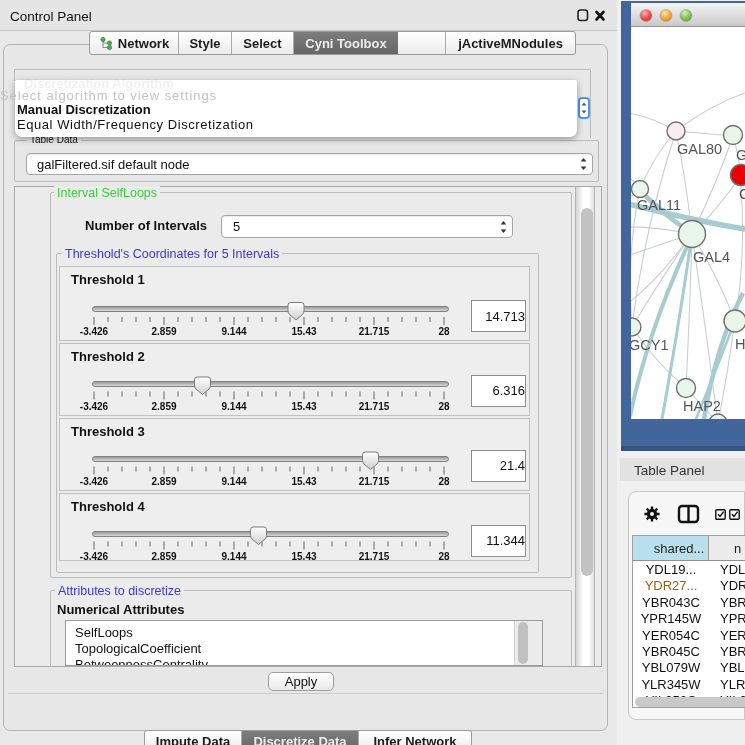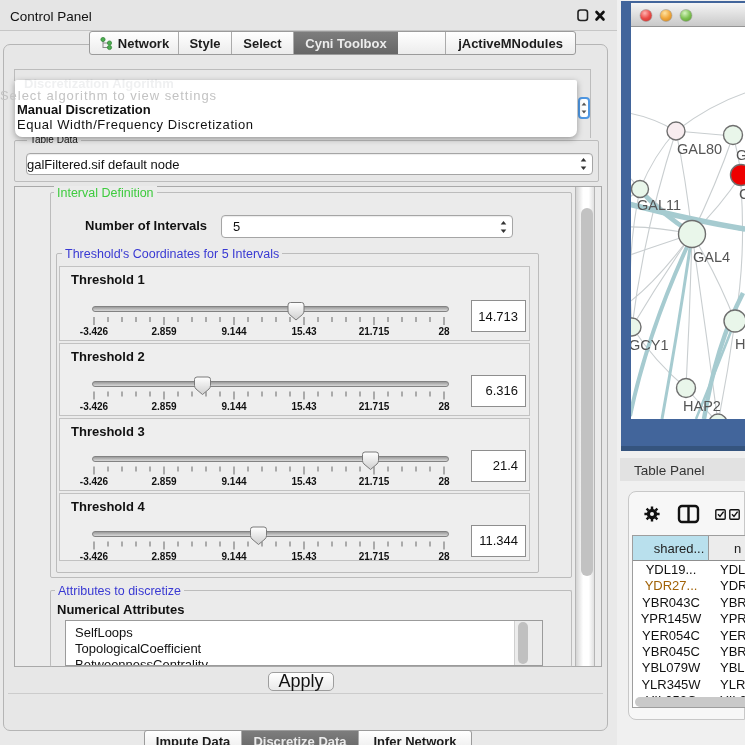--- a/index.html
+++ b/index.html
@@ -15,21 +15,21 @@
 .tab:first-child{border-left:none;}
 .tabsel{background:linear-gradient(#7d7d7d,#666666);color:#ececec;}
 .groupline{position:absolute;border:1px solid #bcbcbc;border-radius:2px;}
 .gtitle{position:absolute;font-size:12.5px;padding:0 3px;white-space:nowrap;}
 .combo{position:absolute;background:#fff;border:1px solid #a5a5a5;border-radius:4px;
  font-size:13px;color:#111;display:flex;align-items:center;
  box-shadow:inset 0 1px 1px rgba(0,0,0,0.08);}
 .combo .arr{position:absolute;right:4px;top:0;bottom:0;display:flex;flex-direction:column;
  justify-content:center;color:#333;}
 .vbox{position:absolute;background:#fff;border:1px solid #8e8e8e;font-size:13px;color:#111;
- display:flex;align-items:center;justify-content:flex-end;padding-right:7px;box-sizing:border-box;}
+ display:flex;align-items:center;justify-content:flex-end;padding-right:0;box-sizing:border-box;}
 .tickrow{position:absolute;font-size:10px;font-weight:bold;color:#111;}
 .tblock{position:absolute;background:#eeeeee;border:1px solid #c2c2c2;}
 .track{position:absolute;height:4px;border:1px solid #828282;border-radius:3px;
  background:linear-gradient(#9a9a9a,#d8d8d8);}
 </style>
 </head>
 <body>
 
 <div class="abs" style="left:0;top:0;width:617px;height:745px;background:#e9e9e9;"></div>
 <div class="abs" style="left:0;top:0;width:617px;height:30px;background:#e5e5e5;border-bottom:1px solid #c6c6c6;"></div>
@@ -70,37 +70,37 @@
 <div class="abs" style="left:15px;top:80px;width:562px;height:57px;background:#fff;z-index:5;
  border-radius:2px 2px 7px 7px;box-shadow:0 2px 6px rgba(0,0,0,0.35);"></div>
 <div class="lbl b" style="z-index:6;left:24px;top:76px;color:rgba(100,105,120,0.10);">Discretization Algorithm</div>
 <div class="lbl" style="z-index:6;left:0;top:88px;width:592px;text-align:left;color:#c3c3c3;letter-spacing:0.95px;">Select algorithm to view settings</div>
 <div class="lbl b" style="z-index:6;left:17px;top:102px;font-size:13px;">Manual Discretization</div>
 <div class="lbl" style="z-index:6;left:17px;top:117px;letter-spacing:0.55px;">Equal Width/Frequency Discretization</div>
 
 <div class="groupline" style="left:14px;top:140px;width:583px;height:40px;"></div>
 <div class="gtitle" style="left:27px;top:134px;color:#111;background:#e7e7e7;font-size:10px;">Table Data</div>
 <div class="combo" style="left:26px;top:153px;width:565px;height:20px;">
- <span style="">galFiltered.sif default node</span>
+ <span style="margin-left:10px;">galFiltered.sif default node</span>
  <span class="arr">
       <svg width="9" height="14" viewBox="0 0 9 14">
         <path d="M4.5 1 L7.3 4.6 H1.7 Z" fill="#333"></path>
         <path d="M4.5 13 L7.3 9.4 H1.7 Z" fill="#333"></path>
       </svg>
     </span>
 </div>
 
 <div class="abs" style="left:14px;top:186px;width:588px;height:481px;background:#ebebeb;
  border:1px solid #a9a9a9;box-sizing:border-box;"></div>
 
 <div class="abs" style="left:575px;top:187px;width:20px;height:479px;background:linear-gradient(90deg,#d4d4d4,#ffffff 40%,#ffffff 70%,#e0e0e0);border-left:1px solid #b5b5b5;border-right:1px solid #b5b5b5;box-sizing:border-box;"></div>
 <div class="abs" style="left:581px;top:208px;width:12px;height:368px;background:#c2c2c2;border-radius:6px;"></div>
 
 <div class="groupline" style="left:50px;top:192px;width:520px;height:384px;"></div>
-<div class="gtitle" style="left:54px;top:186px;color:#3ecb3e;background:#ebebeb;">Interval Definition</div>
+<div class="gtitle" style="left:54px;top:186px;color:#3ecb3e;background:#ebebeb;">Interval SelfLoops</div>
 
 <div class="lbl b" style="left:85px;top:218px;">Number of Intervals</div>
 <div class="combo" style="left:221px;top:215px;width:290px;height:21px;">
  <span style="margin-left:11px;">5</span>
  <span class="arr">
       <svg width="9" height="14" viewBox="0 0 9 14">
         <path d="M4.5 1 L7.3 4.6 H1.7 Z" fill="#333"></path>
         <path d="M4.5 13 L7.3 9.4 H1.7 Z" fill="#333"></path>
       </svg>
     </span>
@@ -115,21 +115,21 @@
 <div class="abs" style="left:65px;top:620px;width:478px;height:46px;background:#fff;border:1px solid #9b9b9b;box-sizing:border-box;overflow:hidden;">
  <div style="position:absolute;left:9px;top:4px;font-size:13px;color:#111;">SelfLoops</div>
  <div style="position:absolute;left:9px;top:20px;font-size:13px;color:#111;">TopologicalCoefficient</div>
  <div style="position:absolute;left:9px;top:36px;font-size:13px;color:#111;">BetweennessCentrality</div>
  <div style="position:absolute;left:448px;top:0;width:28px;height:44px;background:#ececec;border-left:1px solid #cfcfcf;"></div>
  <div style="position:absolute;left:452px;top:1px;width:10px;height:42px;background:#c0c0c0;border-radius:5px;"></div>
 </div>
 
 <div class="abs" style="left:268px;top:672px;width:66px;height:19px;background:linear-gradient(#ffffff,#e9e9e9);
  border:1px solid #9e9e9e;border-radius:5px;box-sizing:border-box;display:flex;align-items:center;justify-content:center;
- font-size:18px;color:#111;">Apply</div>
+ font-size:13px;color:#111;">Apply</div>
 <div class="abs" style="left:8px;top:693px;width:595px;height:1px;background:#cccccc;"></div>
 
 <div class="tabgrp" style="left:144px;top:704px;height:20px;margin-top:26px;">
  <div class="tab" style="width:96px;">Impute Data</div>
  <div class="tab tabsel" style="width:116px;">Discretize Data</div>
  <div class="tab" style="width:112px;">Infer Network</div>
 </div>
 
 <div class="abs" style="left:617px;top:0;width:128px;height:745px;background:#f0f0f0;"></div>
 

